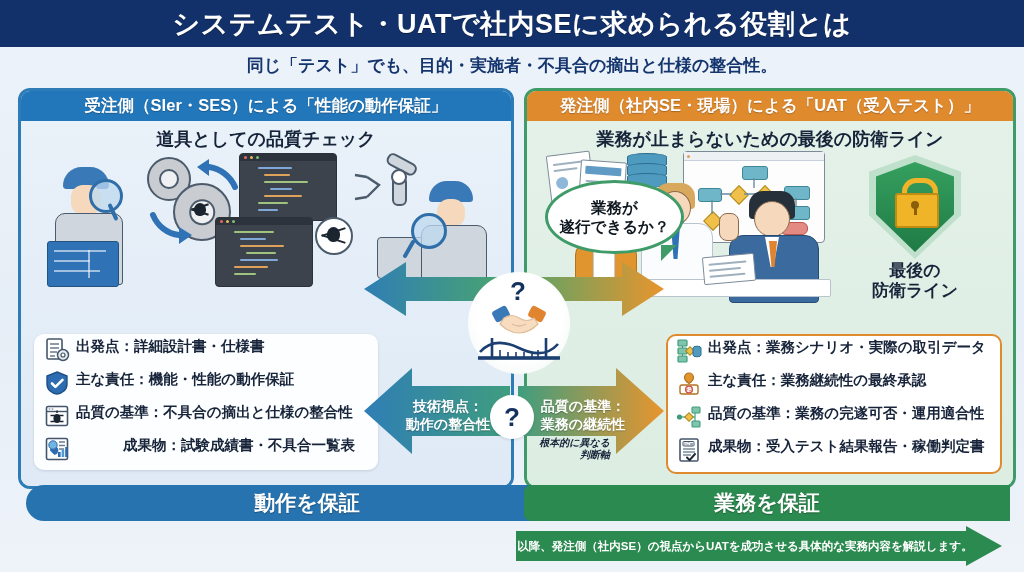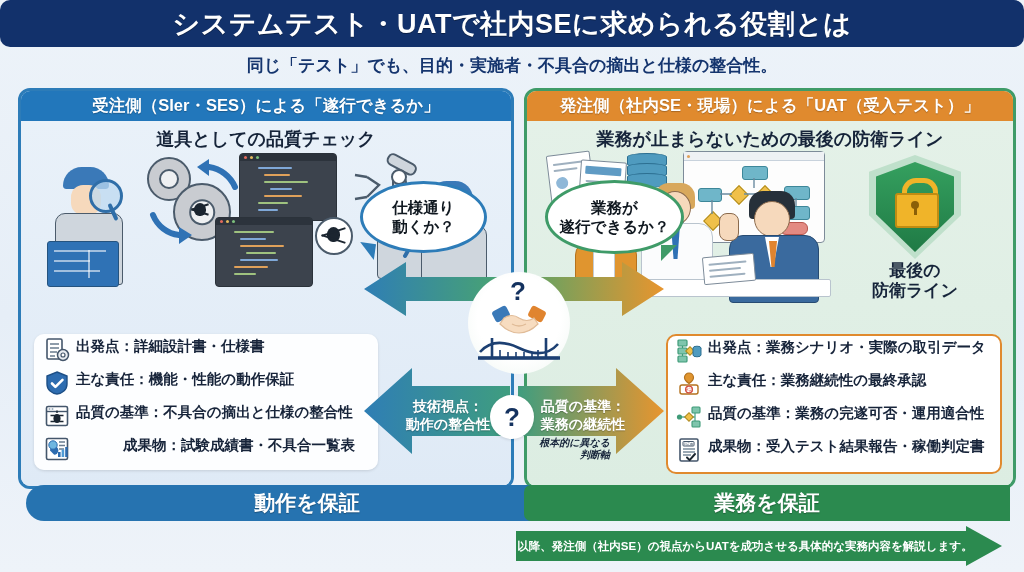--- a/index.html
+++ b/index.html
@@ -6,21 +6,21 @@
   body{
     width:1024px;height:572px;overflow:hidden;
     font-family:"Liberation Sans","DejaVu Sans",sans-serif;
     background:#eaf1f8;
     position:relative;
   }
   #stage{position:absolute;left:0;top:0;width:1024px;height:572px;overflow:hidden;
     background:linear-gradient(180deg,#edf3f9 0%,#e6eef7 55%,#eef3f9 100%);}
 
   
-  .titlebar{position:absolute;left:0;top:0;width:1024px;height:47px;background:#12316b;border-radius:10px;}
+  .titlebar{position:absolute;left:0;top:0;width:1024px;height:47px;background:#12316b;}
   .titlebar .t{
     position:absolute;left:0;top:0;width:1024px;height:47px;
     display:flex;align-items:center;justify-content:center;
     color:#ffffff;font-size:27px;font-weight:bold;letter-spacing:.5px;
     text-shadow:0 1px 0 rgba(0,0,0,.35);
   }
   .subtitle{
     position:absolute;left:0;top:50px;width:1024px;height:30px;
     display:flex;align-items:center;justify-content:center;
     color:#15356e;font-size:17px;font-weight:bold;
@@ -139,21 +139,21 @@
 <body>
 
 <div id="stage">
 
   <div class="titlebar">
     <div class="t">システムテスト・UATで社内SEに求められる役割とは</div>
   </div>
   <div class="subtitle">同じ「テスト」でも、目的・実施者・不具合の摘出と仕様の整合性。</div>
 
   <div class="panel" id="panel-left">
-    <div class="hd">受注側（SIer・SES）による「遂行できるか」</div>
+    <div class="hd">受注側（SIer・SES）による「性能の動作保証」</div>
     <div class="body">
       <div class="sub">道具としての品質チェック</div>
 
       <div class="illus" style="left:0;top:30px;width:484px;height:140px;">
 
         <div class="worker" style="left:28px;top:12px;width:86px;height:124px;">
           <div class="helmet" style="left:14px;top:4px;width:46px;height:22px;"></div>
           <div class="face" style="left:22px;top:22px;width:30px;height:30px;"></div>
           <div class="body-sh" style="left:6px;top:50px;width:66px;height:70px;"></div>
           <div class="blueprint" style="left:-2px;top:78px;width:70px;height:44px;">
@@ -425,27 +425,20 @@
           <rect x="7" y="4.5" width="11" height="4.5" rx="0.8" fill="#fff" stroke="#44566b" stroke-width="1"></rect>
           <text x="12.5" y="8" font-size="3.2" fill="#44566b" text-anchor="middle" font-family="DejaVu Sans, sans-serif">判定書</text>
           <path d="M7 12h12M7 15h12M7 18h8" stroke="#7a8c9c" stroke-width="1.3"></path>
           <path d="M11 20.5 l2.6 2.6 L19 17" fill="none" stroke="#1b2530" stroke-width="2" stroke-linecap="round" stroke-linejoin="round"></path>
         </svg>
       </span>
       <span class="txt">成果物：受入テスト結果報告・稼働判定書</span>
     </div>
   </div>
 
-  <div class="bubble" id="bub-left">
-    <div>
-      <div>仕様通り</div>
-      <div>動くか？</div>
-    </div>
-    <span class="tail"></span>
-  </div>
   <div class="bubble" id="bub-right">
     <div>
       <div>業務が</div>
       <div>遂行できるか？</div>
     </div>
     <span class="tail"></span>
   </div>
 
   <svg class="arrowwrap" style="left:364px;top:258px;width:300px;height:62px;" viewBox="0 0 300 62">
     <defs>

